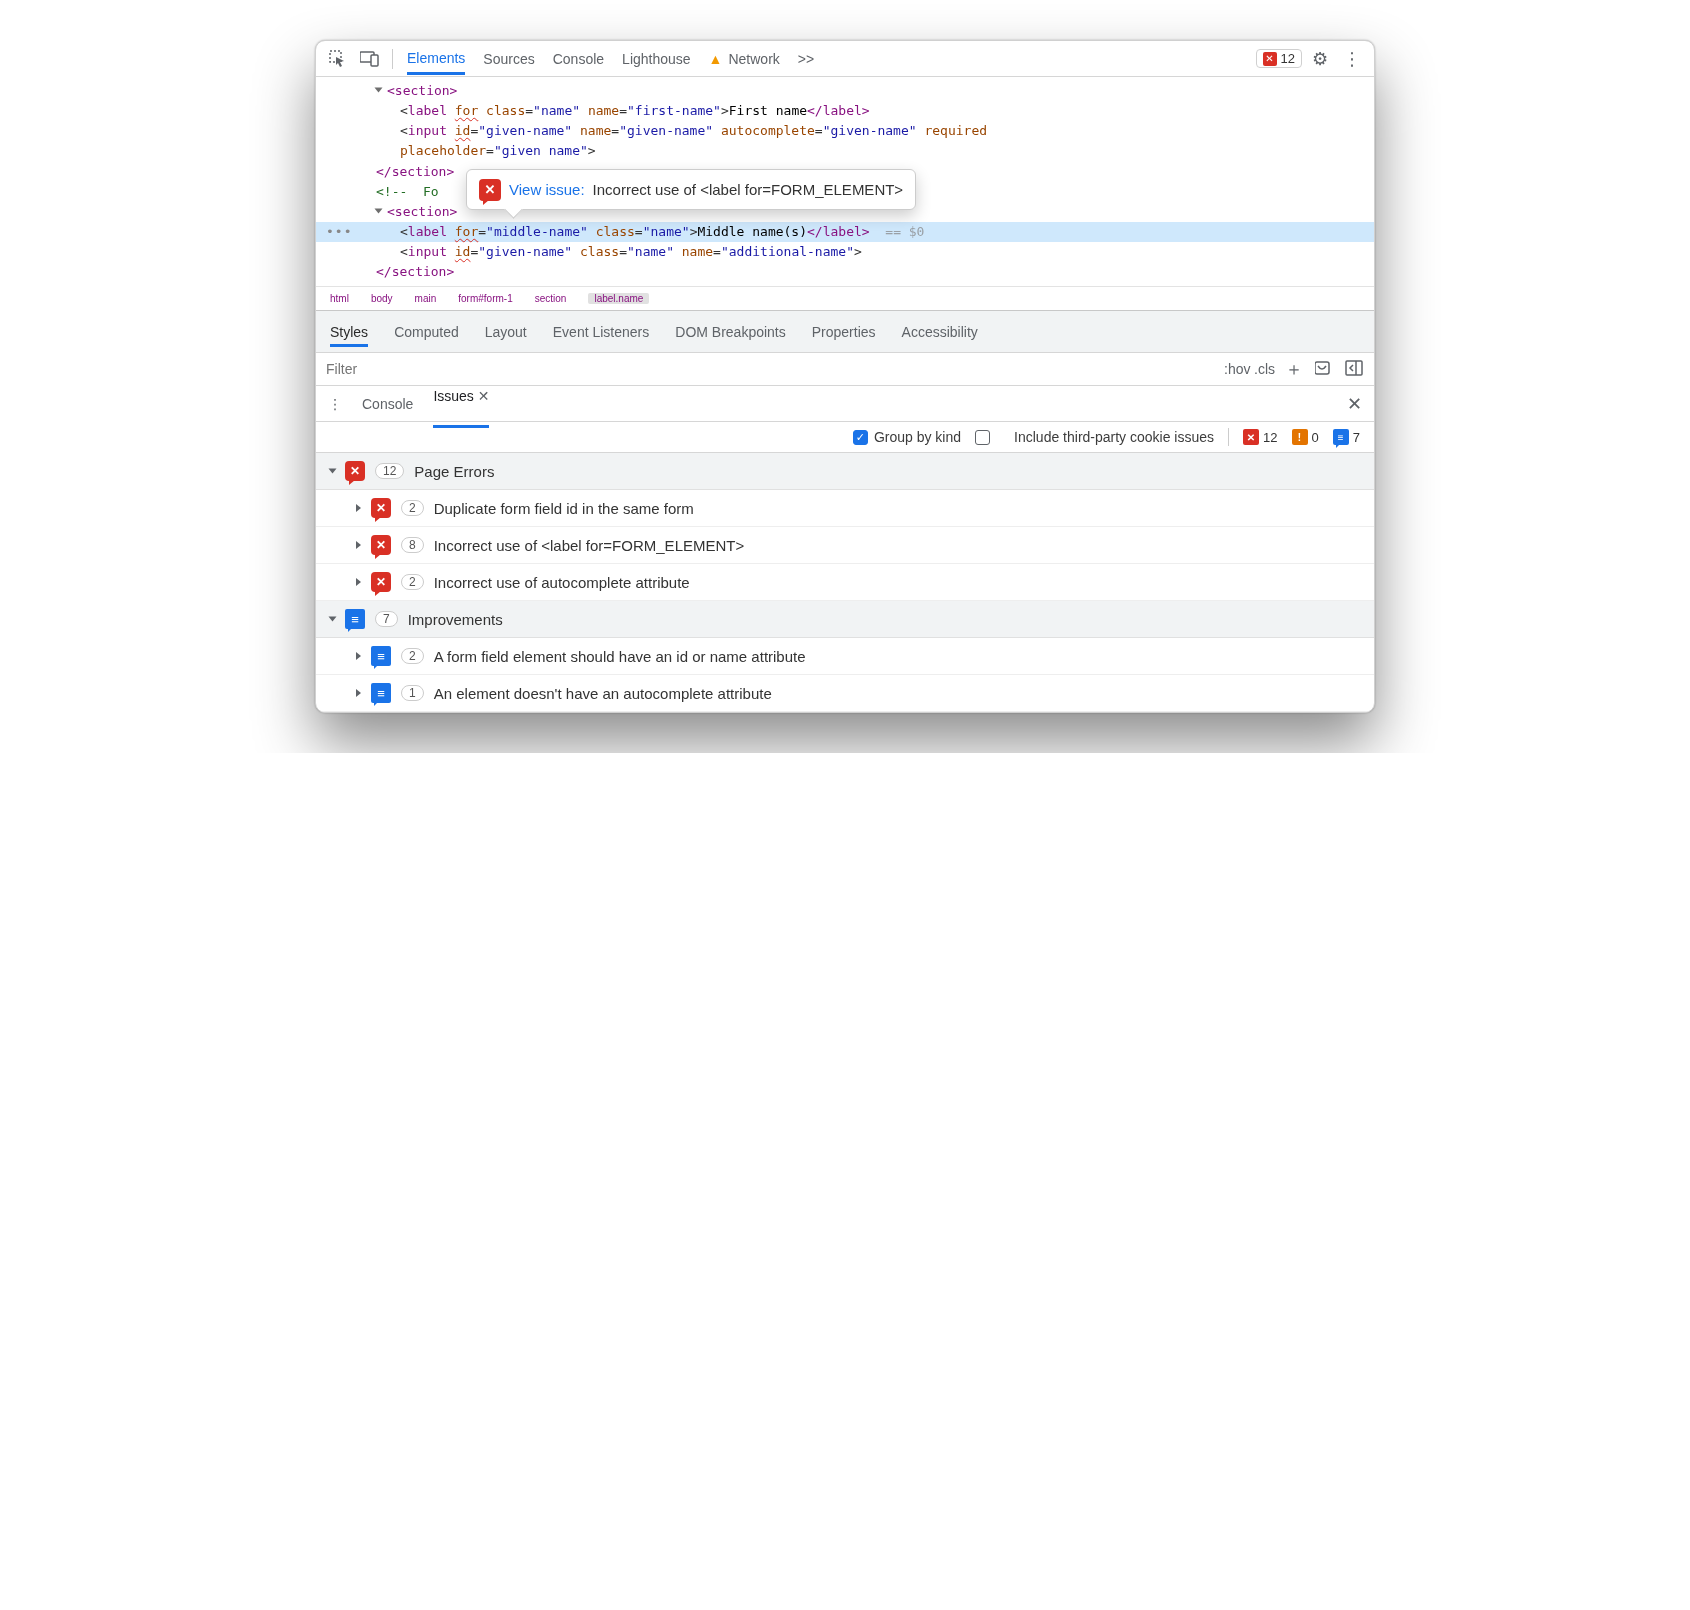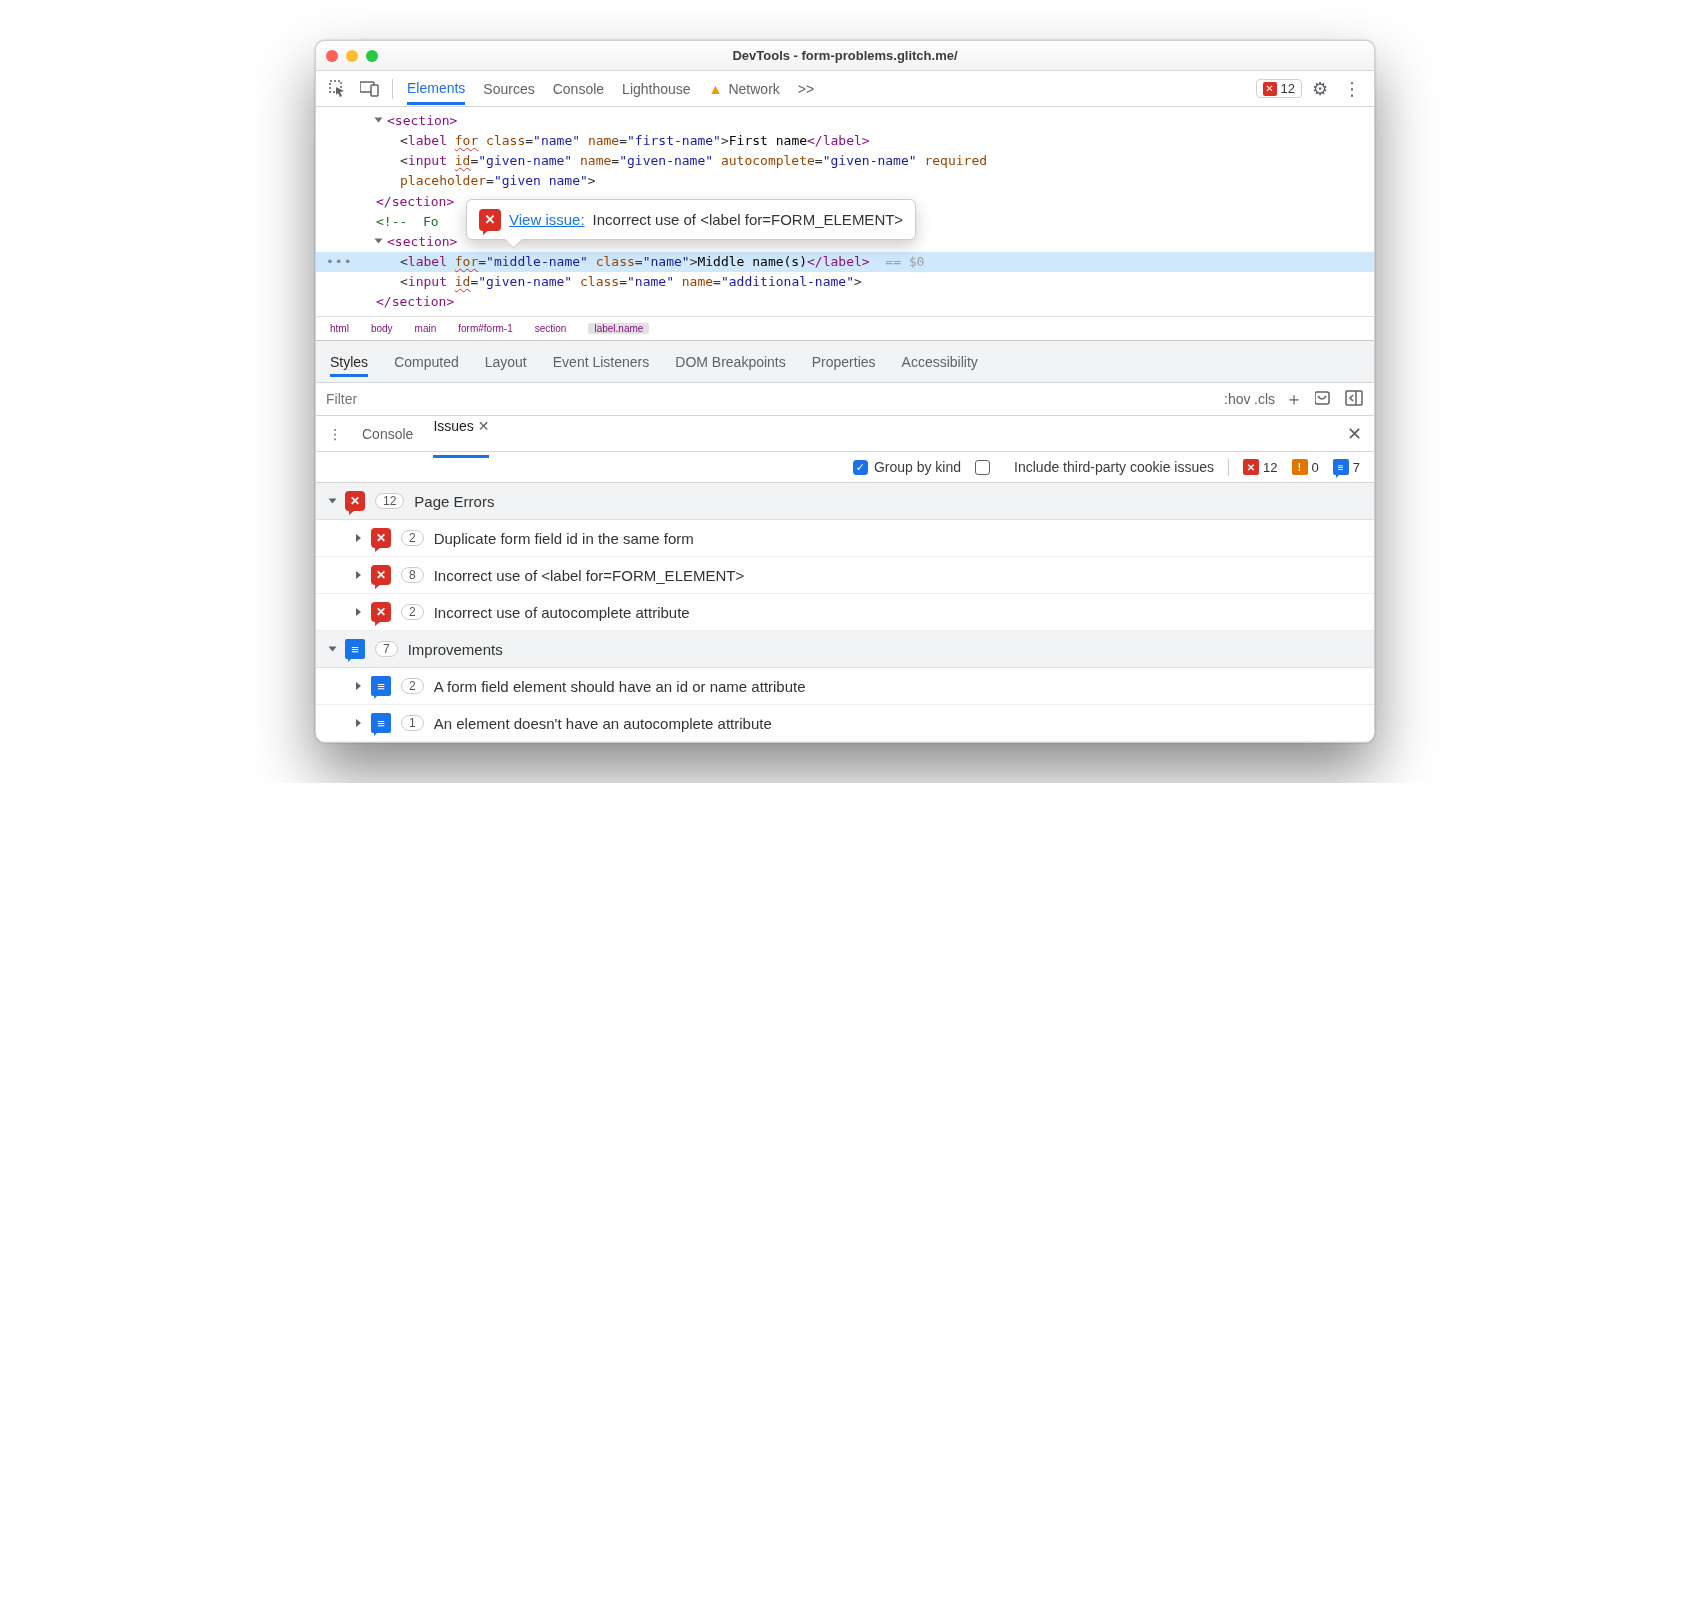--- a/index.html
+++ b/index.html
@@ -96,21 +96,21 @@
     font-family: -apple-system, sans-serif;
     font-size:15px;
     color:#333;
   }
   .tooltip::after {
     content:''; position:absolute; bottom:-7px; left:40px;
     width:12px; height:12px; background:#fff; border-right:1px solid #ccc; border-bottom:1px solid #ccc; transform:rotate(45deg);
   }
   .errbubble { width:22px; height:22px; background:#d93025; border-radius:4px; display:flex;align-items:center;justify-content:center;color:#fff;font-weight:700;font-size:13px; position:relative; }
   .errbubble::after{ content:''; position:absolute; bottom:-4px; left:4px; border-top:5px solid #d93025; border-right:6px solid transparent; }
-  .link { color:#1a73e8; text-decoration:underline; }
+  .link { color:#1a73e8; }
 
   
   .crumbs {
     display:flex; gap:22px; padding:6px 14px; font-size:10px;
     border-top:1px solid #e3e3e3; border-bottom:1px solid #c8c8c8;
     color:#881280;
   }
   .crumbs .sel { background:#e1e1e1; padding:0 6px; border-radius:2px;}
 
   
@@ -160,28 +160,20 @@
   .issue {
     display:flex; align-items:center; gap:10px; padding:8px 14px 8px 40px;
     border-bottom:1px solid #eee;
   }
 </style>
 </head>
 <body>
 
 <div class="window">
 
-  <div class="titlebar">
-    <div class="traffic">
-      <span class="dot red"></span>
-      <span class="dot yellow"></span>
-      <span class="dot green"></span>
-    </div>
-    <div class="title">DevTools - form-problems.glitch.me/</div>
-  </div>
 
   <div class="toolbar">
     <div class="tb-btn">
       <svg width="18" height="18" viewBox="0 0 18 18">
           <rect x="1" y="1" width="11" height="11" fill="none" stroke="#5f6368" stroke-width="1.5" stroke-dasharray="2 2"></rect>
           <path d="M7 7 L15 11 L11 12 L13 16 L11 17 L9 13 L7 15 Z" fill="#5f6368"></path>
         </svg>
     </div>
     <div class="tb-btn">
       <svg width="20" height="16" viewBox="0 0 20 16">

